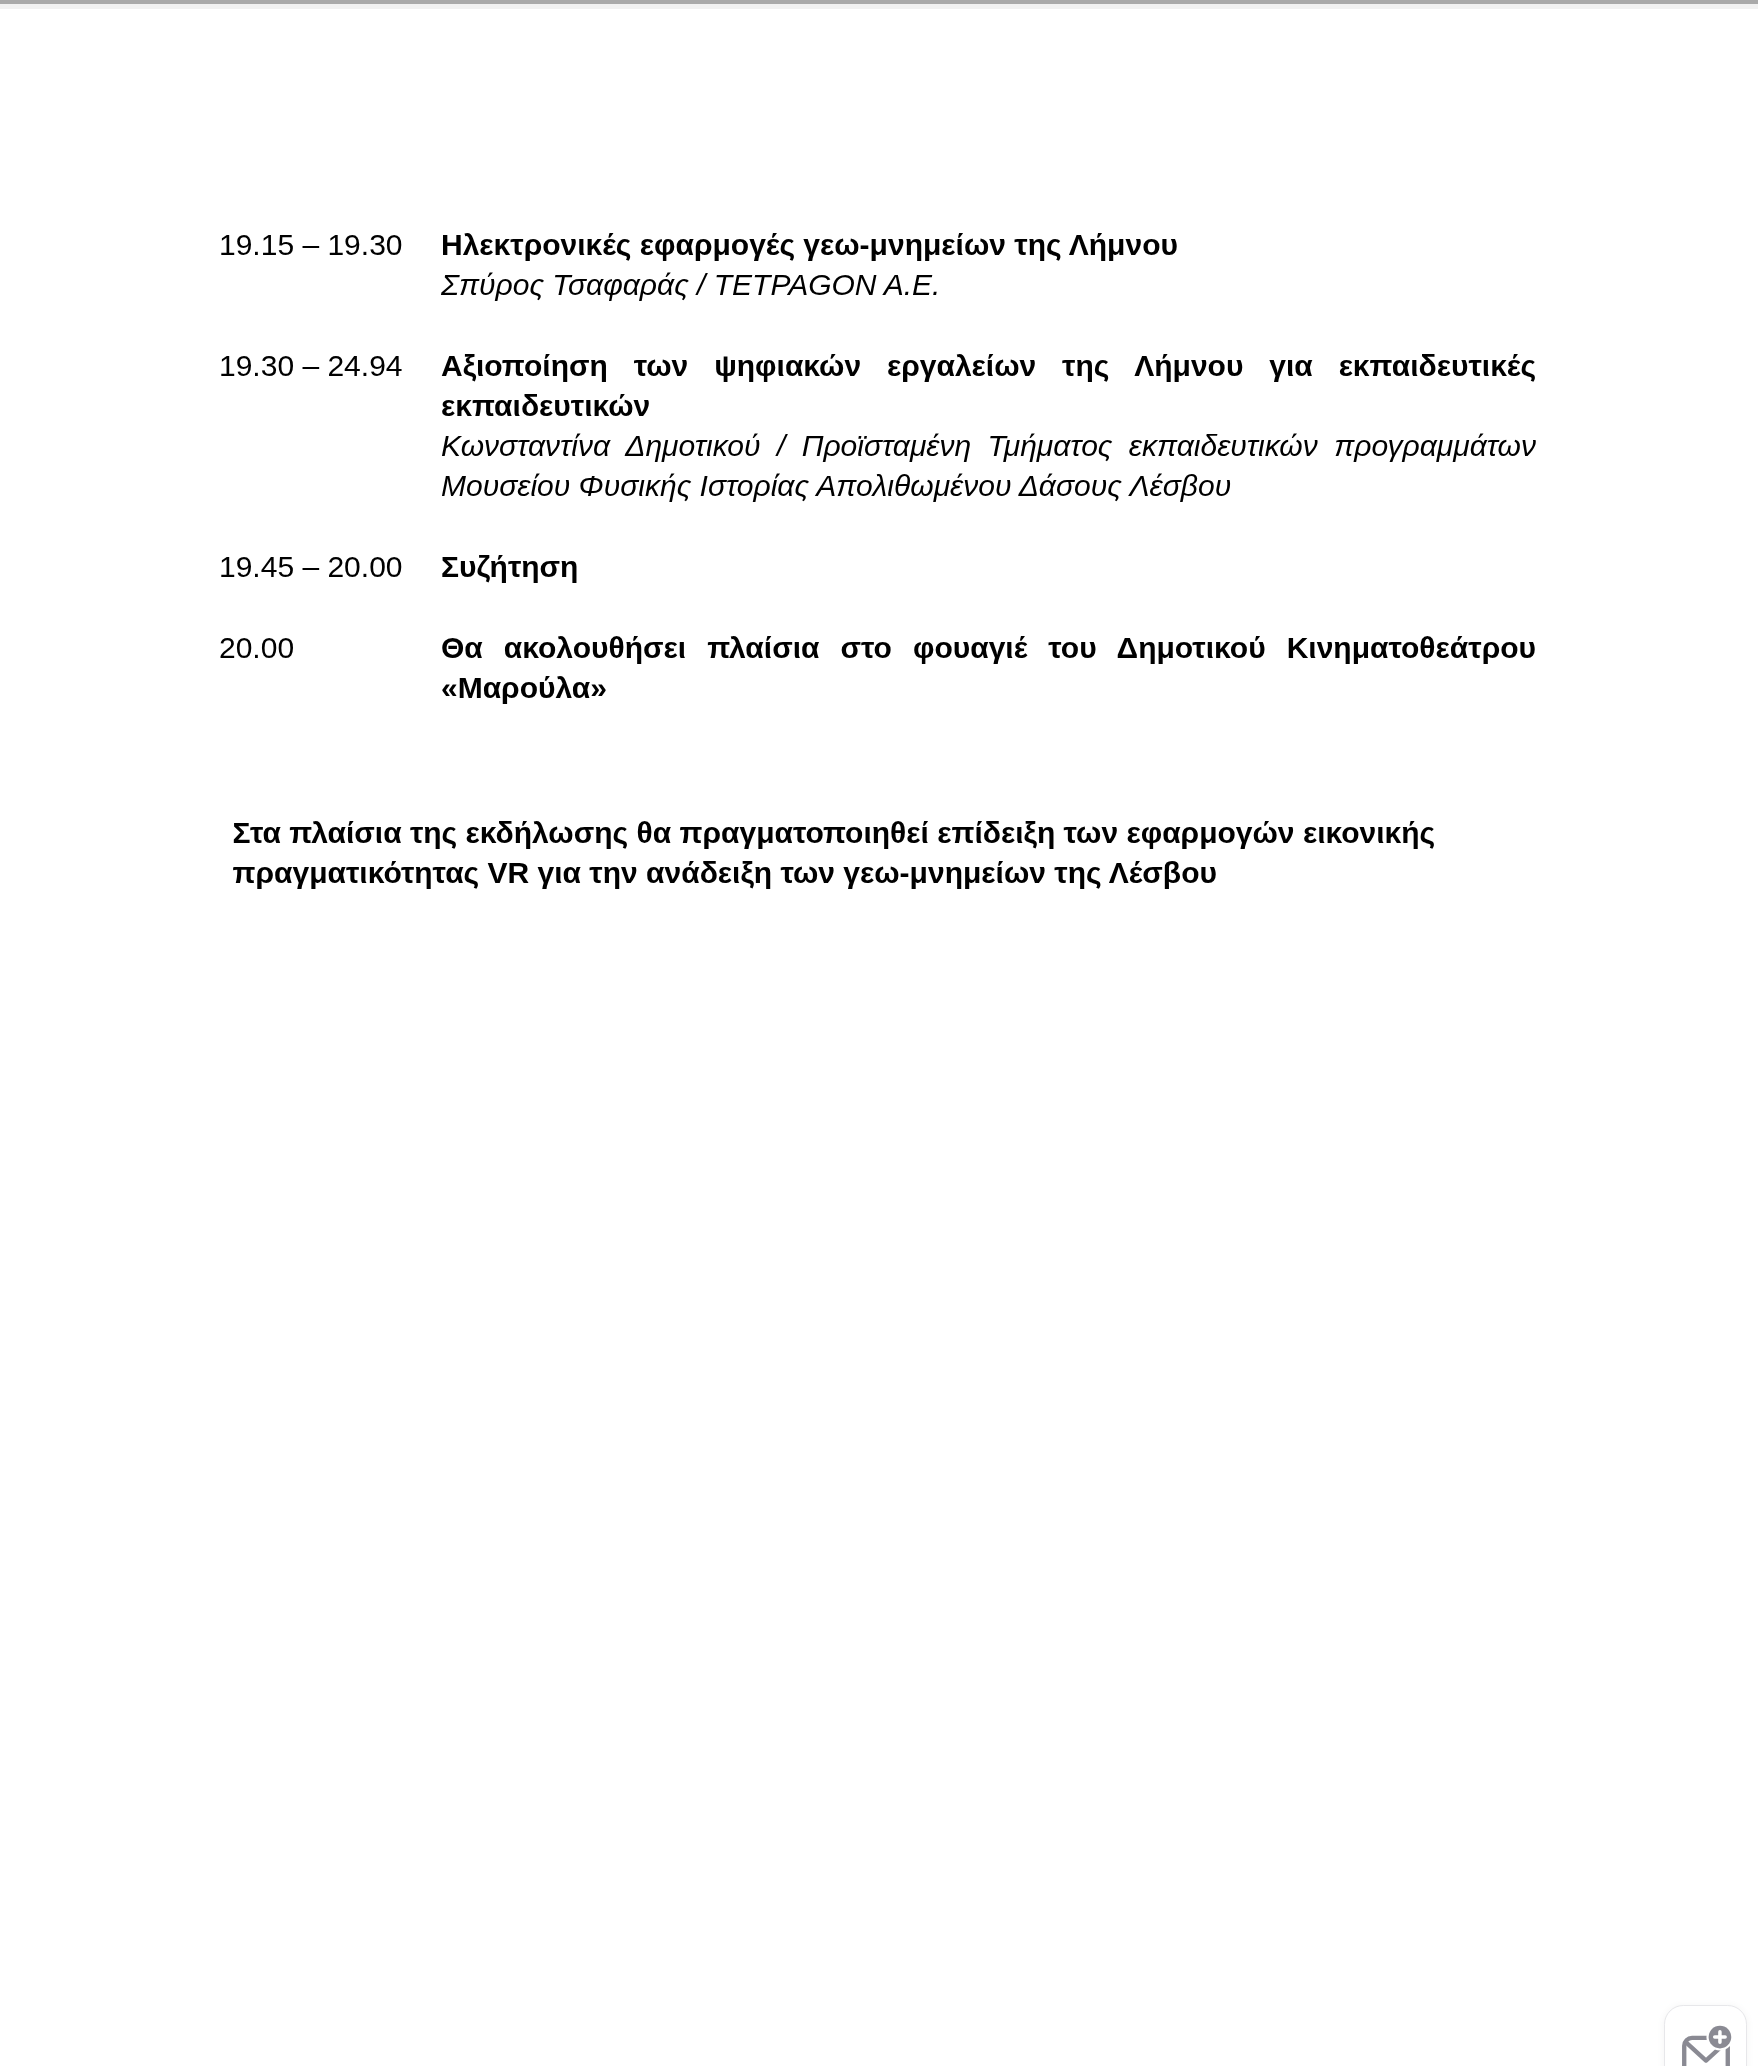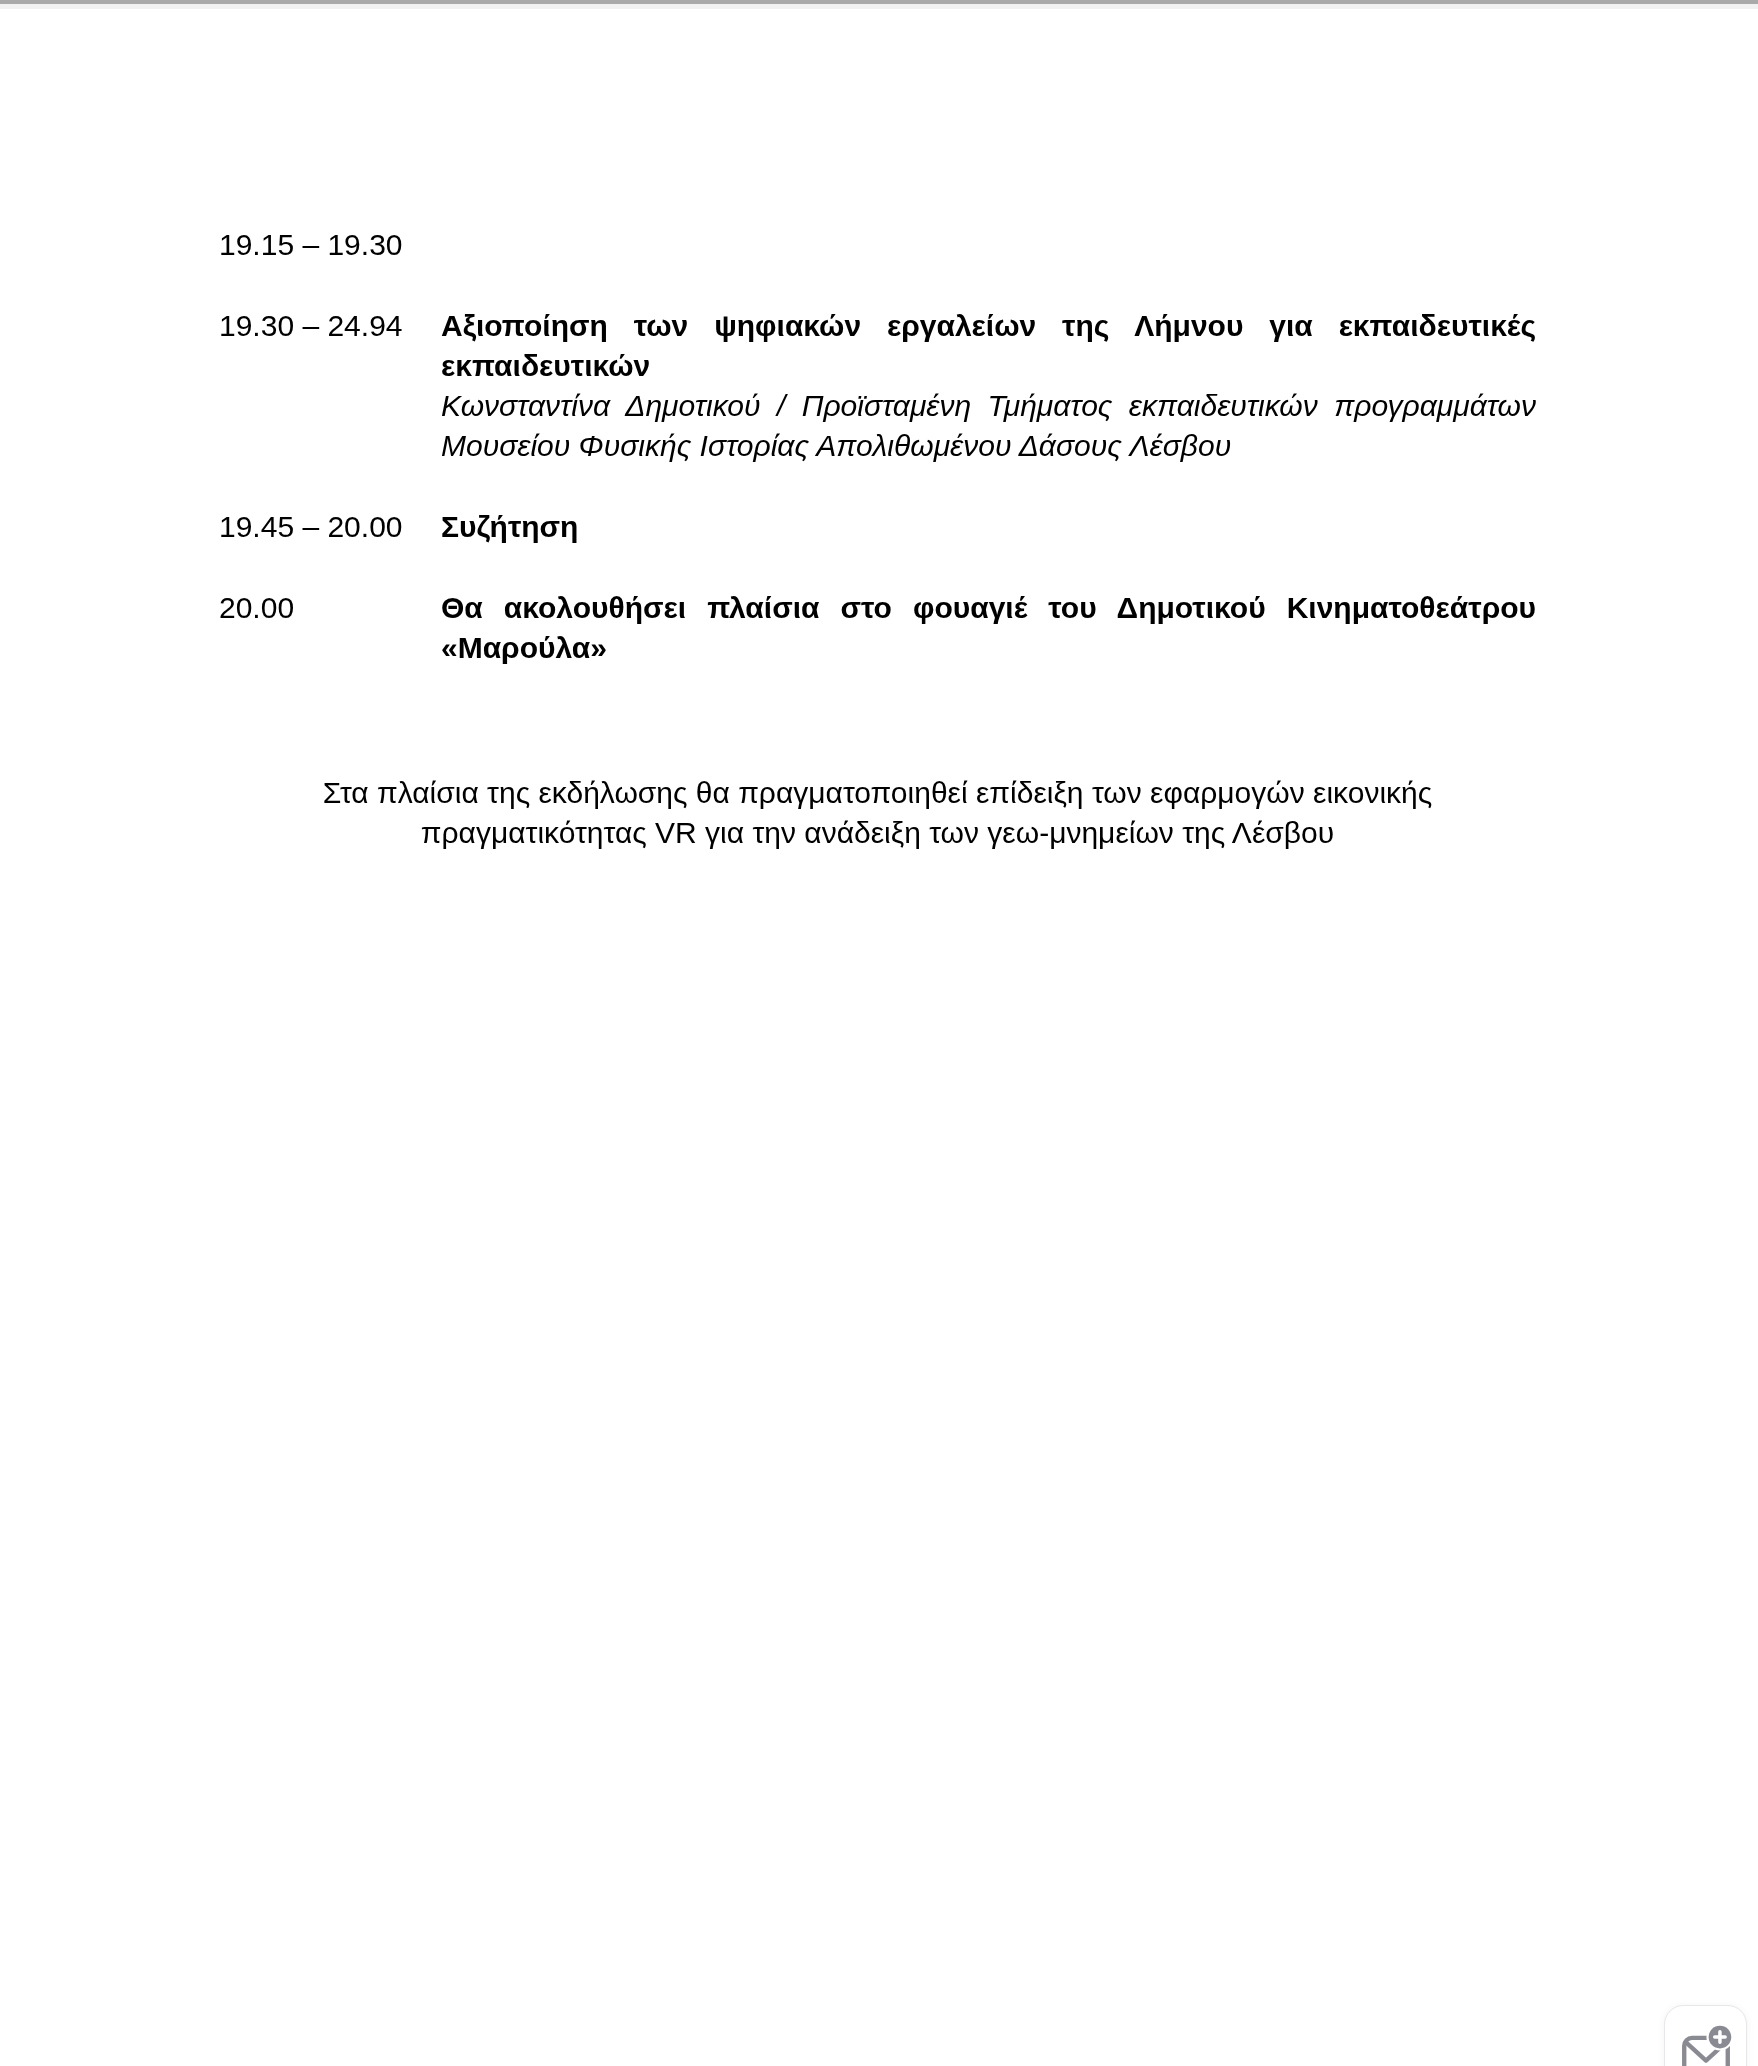--- a/index.html
+++ b/index.html
@@ -43,22 +43,22 @@
   .speaker {
     font-style: italic;
     font-weight: 400;
     text-align: justify;
     text-justify: inter-word;
   }
   .note {
     margin-top: 105px;
     width: 1290px;
     margin-left: auto; margin-right: auto;
-    text-align: center;
-    font-weight: 400;
+    text-align: left;
+    font-weight: 700;
   }
 
   
   .fab {
     position: absolute;
     left: 1664px; top: 2005px;
     width: 83px; height: 83px;
     background: #ffffff;
     border: 1.8px solid #e7e7ea;
     border-radius: 19.3px;
@@ -71,20 +71,24 @@
 </head>
 <body>
 
 <div class="topbar"></div>
 <div class="topbar-light"></div>
 
 <div class="doc">
 
   <div class="row">
     <div class="time">19.15 – 19.30</div>
+    <div class="content">
+      <div class="title">Ηλεκτρονικές εφαρμογές γεω-μνημείων της Λήμνου</div>
+      <div class="speaker">Σπύρος Τσαφαράς / TETPAGON A.E.</div>
+    </div>
   </div>
 
   <div class="row">
     <div class="time">19.30 – 24.94</div>
     <div class="content">
       <div class="title">Αξιοποίηση των ψηφιακών εργαλείων της Λήμνου για εκπαιδευτικές εκπαιδευτικών</div>
       <div class="speaker">Κωνσταντίνα Δημοτικού / Προϊσταμένη Τμήματος εκπαιδευτικών προγραμμάτων Μουσείου Φυσικής Ιστορίας Απολιθωμένου Δάσους Λέσβου</div>
     </div>
   </div>
 

